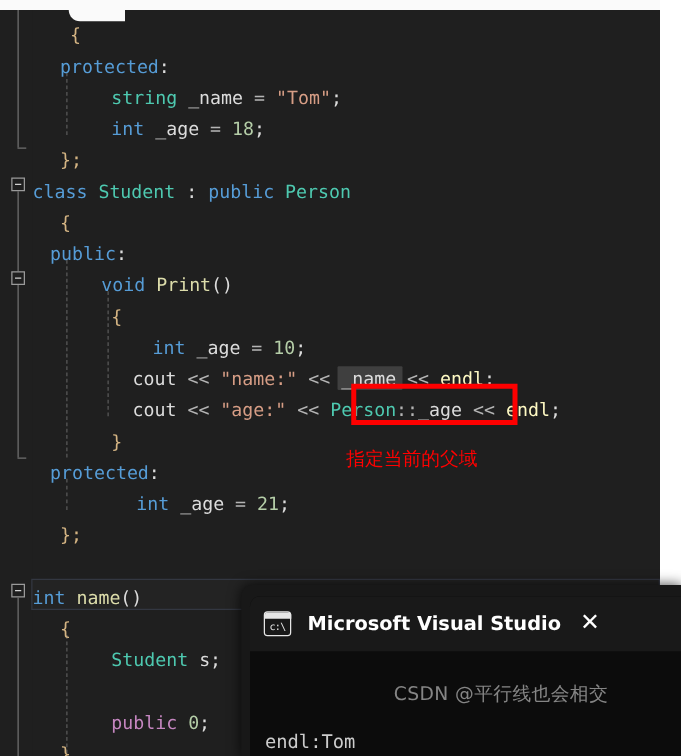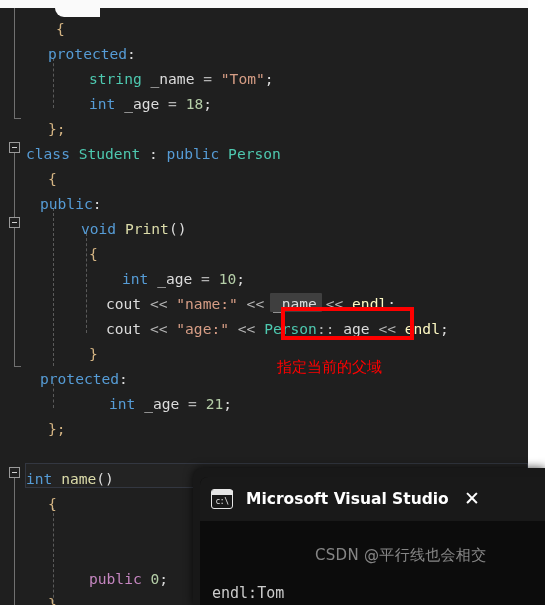--- a/index.html
+++ b/index.html
@@ -338,20 +338,21 @@
       
       <div class="line" style="top:408px; left:22px;"><span class="brace">};</span></div>
 
       
       <div class="line" style="top:458px; left:0px;"><span class="kw">int</span><span class="fn"> name</span><span class="punc">()</span></div>
 
       
       <div class="line" style="top:483px; left:22px;"><span class="brace">{</span></div>
 
       
+      <div class="line" style="top:508px; left:63px;"><span class="type">Student</span><span class="id"> s</span><span class="punc">;</span></div>
 
       
 
       
       <div class="line" style="top:558px; left:63px;"><span class="kwret">public</span><span class="num"> 0</span><span class="punc">;</span></div>
 
       
       <div class="line" style="top:583px; left:22px;"><span class="brace">}</span></div>
 
     </div>

